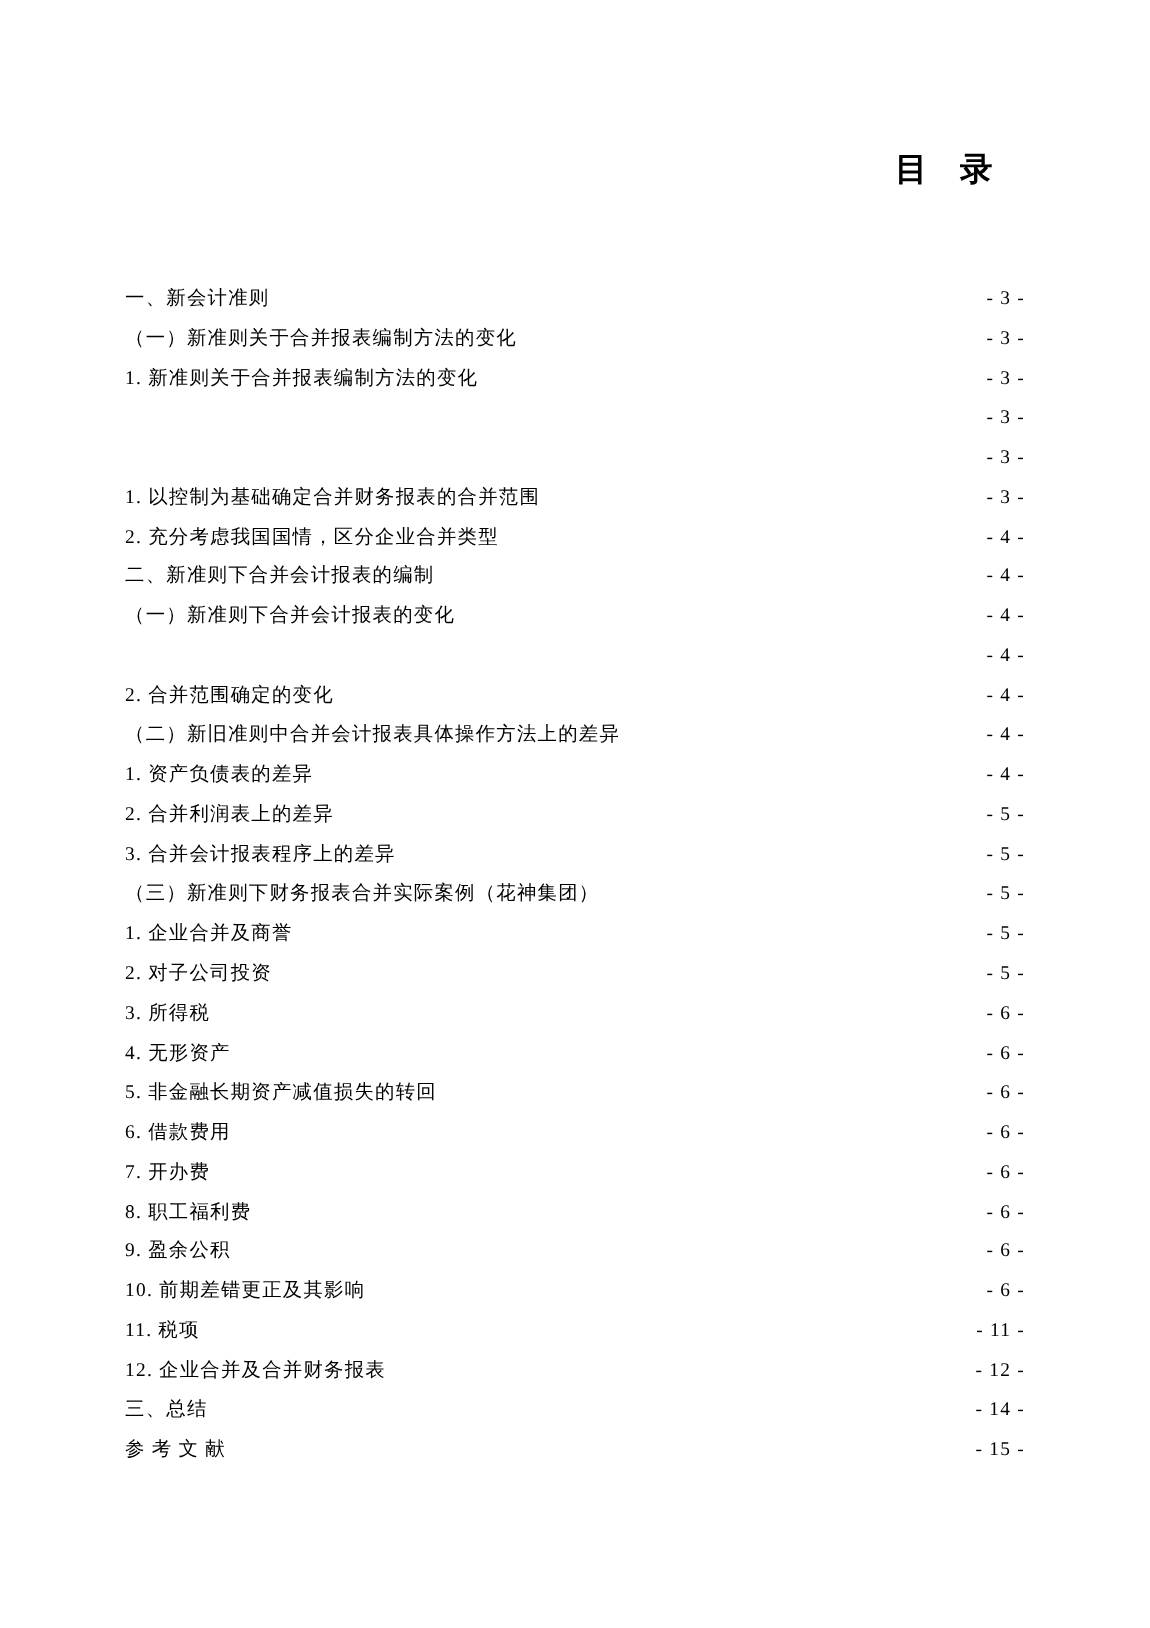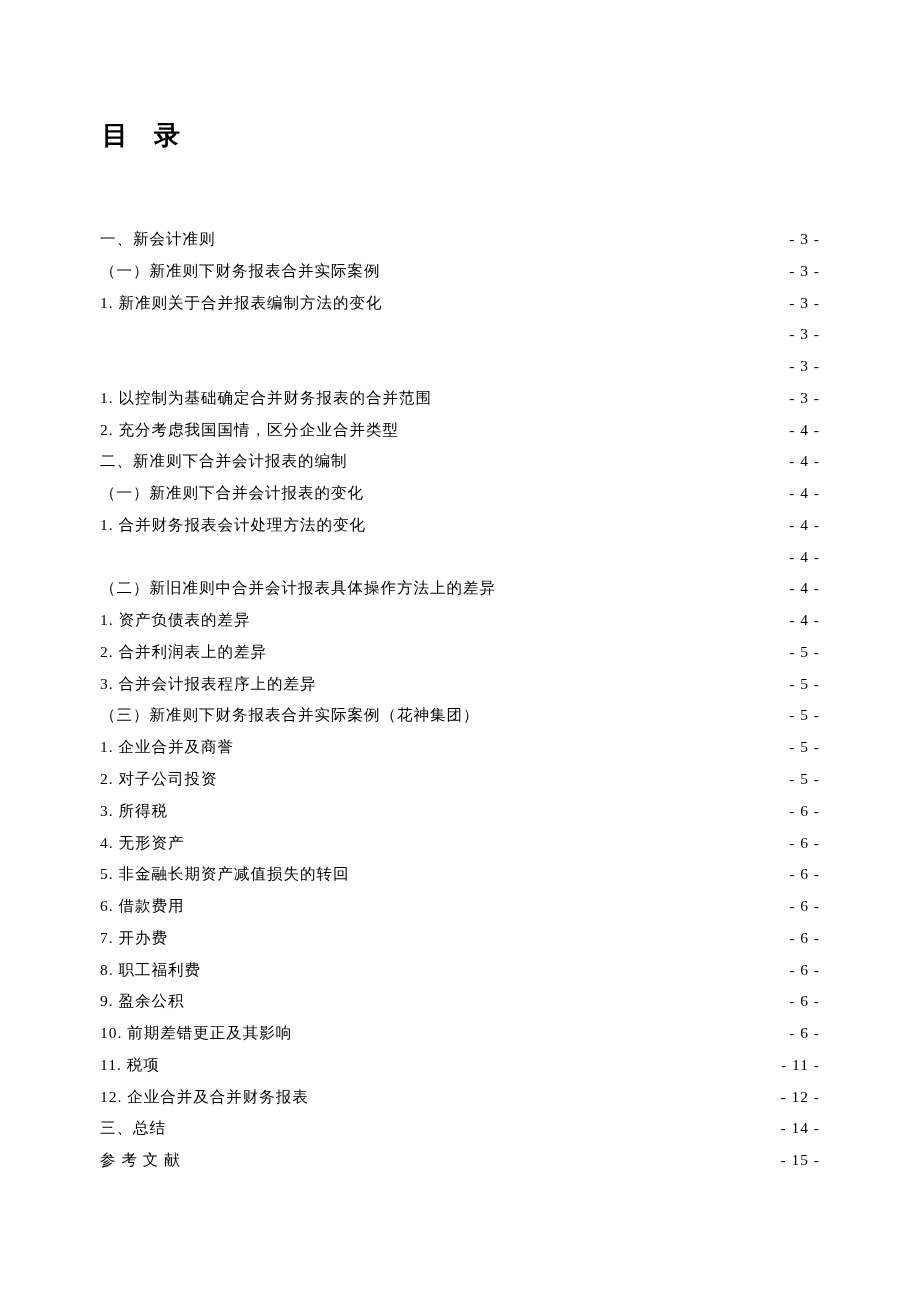--- a/index.html
+++ b/index.html
@@ -16,20 +16,21 @@
   }
   .page {
     padding: 118px 100px 100px 100px;
   }
   .title {
     font-size: 26px;
     font-weight: bold;
     letter-spacing: 26px;
     margin-bottom: 70px;
     margin-left: 2px;
+    text-align: right;
   }
   .toc {
     font-size: 15.5px;
     line-height: 2.05;
   }
   .toc-row {
     display: flex;
     align-items: flex-start;
     white-space: nowrap;
   }
@@ -65,21 +66,21 @@
 
 <div class="page">
   <h1 class="title">目录</h1>
   <div class="toc" id="toc-container">
       <div class="toc-row">
         <span class="toc-label">一、新会计准则</span>
         <span class="toc-leader"></span>
         <span class="toc-page">- 3 -</span>
       </div>
       <div class="toc-row">
-        <span class="toc-label">（一）新准则下财务报表合并实际案例 </span>
+        <span class="toc-label">（一）新准则关于合并报表编制方法的变化 </span>
         <span class="toc-leader"></span>
         <span class="toc-page">- 3 -</span>
       </div>
       <div class="toc-row">
         <span class="toc-label">1. 新准则关于合并报表编制方法的变化 </span>
         <span class="toc-leader"></span>
         <span class="toc-page">- 3 -</span>
       </div>
       <div class="toc-row">
         <span class="toc-leader"></span>
@@ -103,25 +104,25 @@
         <span class="toc-label">二、新准则下合并会计报表的编制</span>
         <span class="toc-leader"></span>
         <span class="toc-page">- 4 -</span>
       </div>
       <div class="toc-row">
         <span class="toc-label">（一）新准则下合并会计报表的变化 </span>
         <span class="toc-leader"></span>
         <span class="toc-page">- 4 -</span>
       </div>
       <div class="toc-row">
-        <span class="toc-label">1. 合并财务报表会计处理方法的变化 </span>
-        <span class="toc-leader"></span>
-        <span class="toc-page">- 4 -</span>
-      </div>
-      <div class="toc-row">
+        <span class="toc-leader"></span>
+        <span class="toc-page">- 4 -</span>
+      </div>
+      <div class="toc-row">
+        <span class="toc-label">2. 合并范围确定的变化 </span>
         <span class="toc-leader"></span>
         <span class="toc-page">- 4 -</span>
       </div>
       <div class="toc-row">
         <span class="toc-label">（二）新旧准则中合并会计报表具体操作方法上的差异 </span>
         <span class="toc-leader"></span>
         <span class="toc-page">- 4 -</span>
       </div>
       <div class="toc-row">
         <span class="toc-label">1. 资产负债表的差异 </span>

